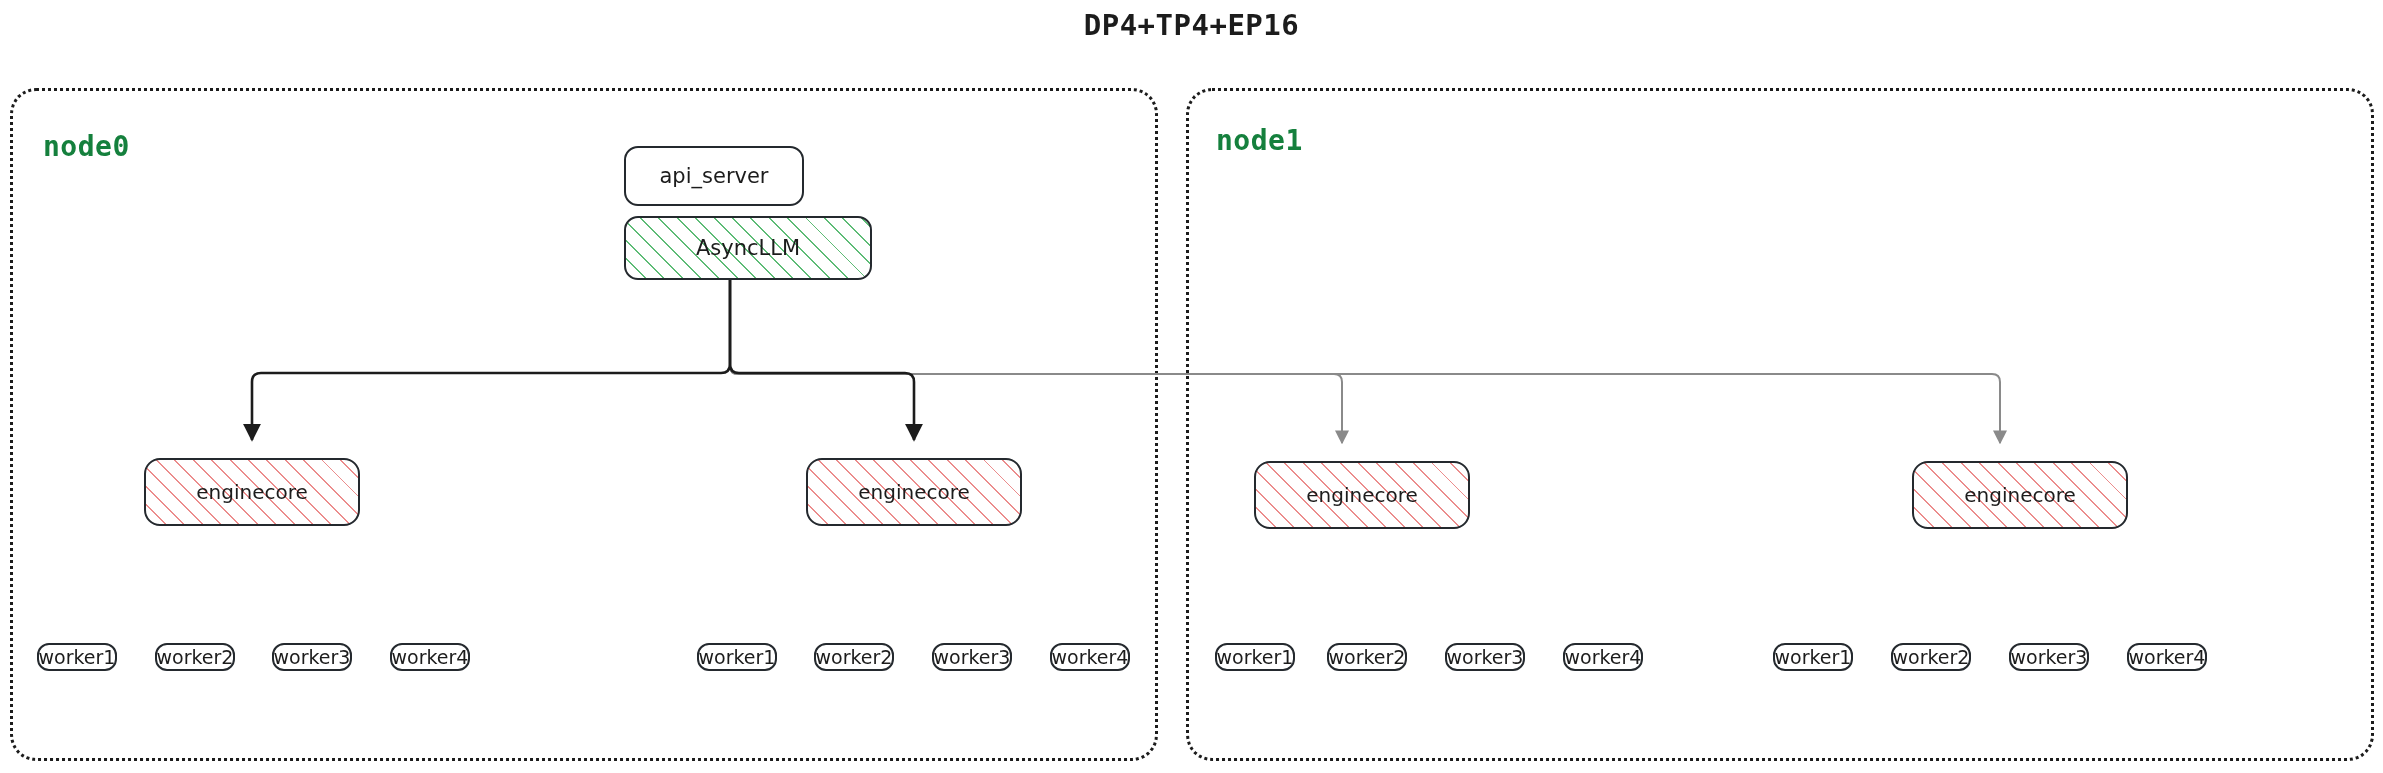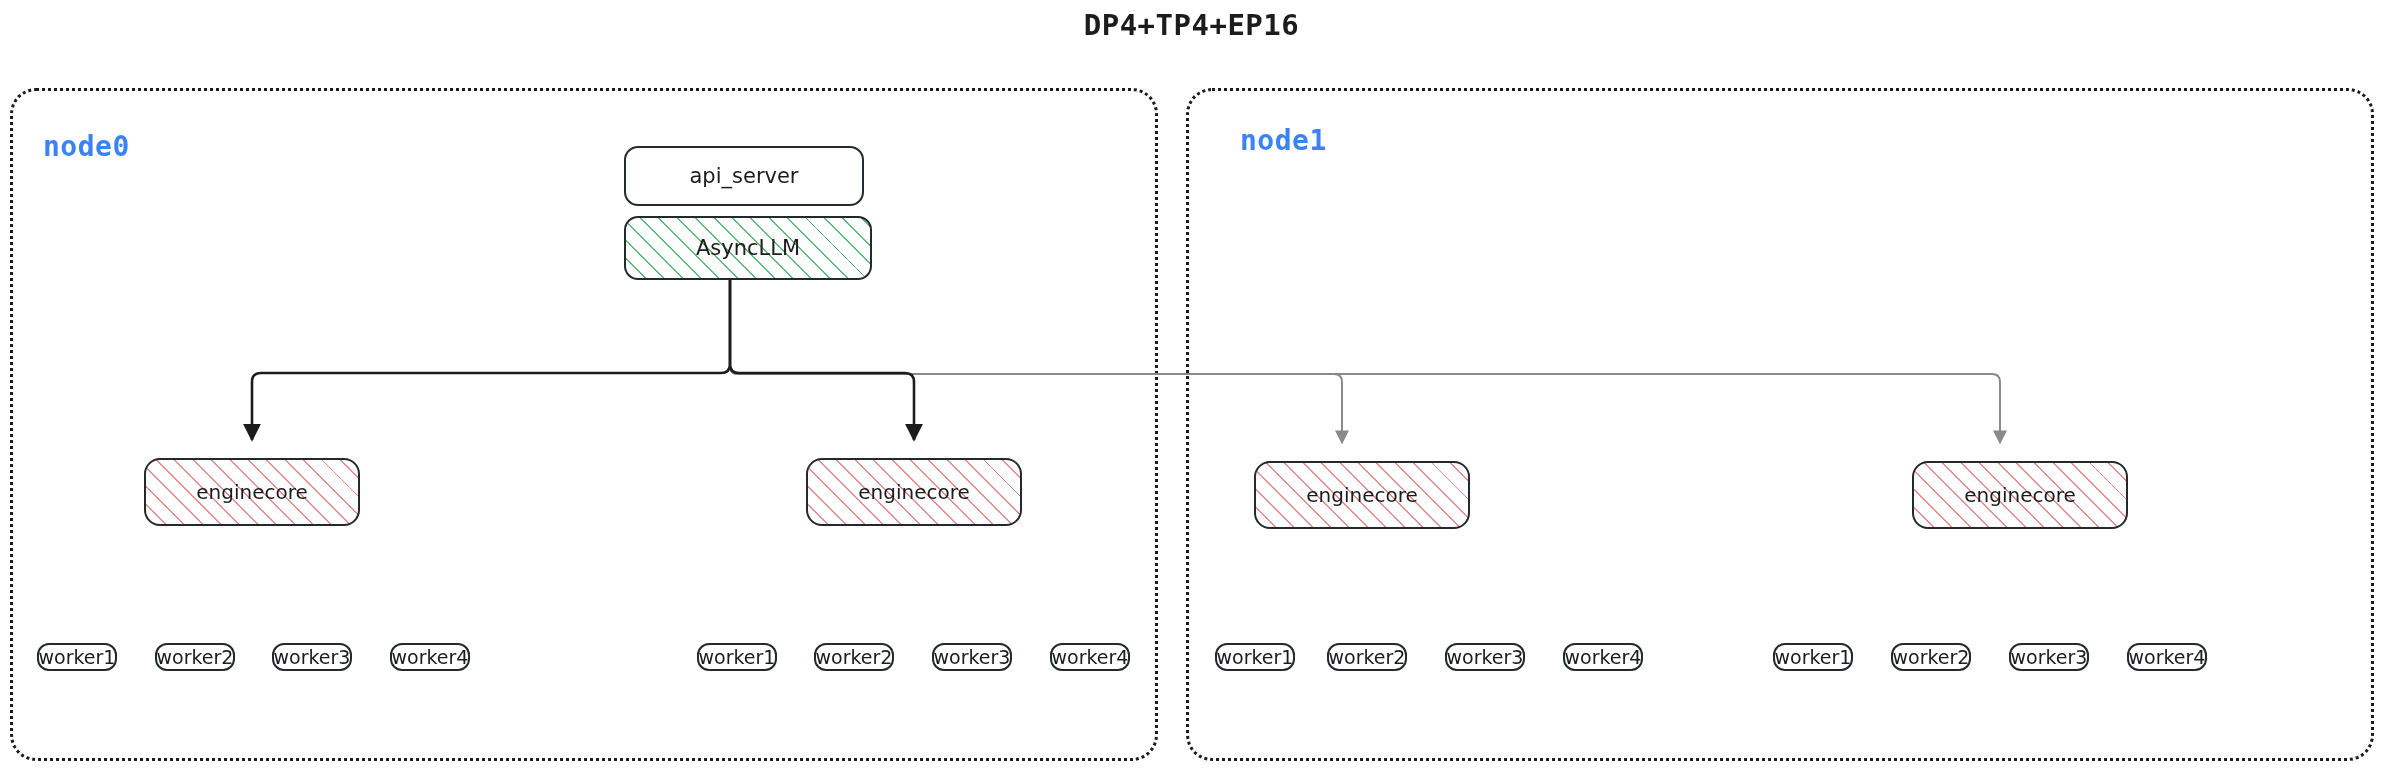--- a/index.html
+++ b/index.html
@@ -39,21 +39,21 @@
     border: 3px dotted #1c1c1c;
     border-radius: 26px;
     box-sizing: border-box;
     background: transparent;
   }
   .node-label {
     position: absolute;
     font-family: "DejaVu Sans Mono", monospace;
     font-size: 28px;
     font-weight: 600;
-    color: #3b82f6;
+    color: #15803d;
     letter-spacing: 0.5px;
     white-space: pre;
   }
 
   
   .gnode {
     position: absolute;
     box-sizing: border-box;
     border: 2.2px solid #24292e;
     border-radius: 12px;
@@ -116,38 +116,38 @@
 </head>
 <body>
 
 <div id="canvas">
 
   <div id="diagram-title">DP4+TP4+EP16</div>
 
   <div class="node-box" style="left:10px; top:88px; width:1148px; height:673px;"></div>
   <div class="node-label" style="left:43px; top:130px;">node0</div>
 
-  <div class="gnode api-server" style="left:624px; top:146px; width:240px; height:60px;">api_server</div>
+  <div class="gnode api-server" style="left:624px; top:146px; width:180px; height:60px;">api_server</div>
   <div class="gnode asyncllm" style="left:624px; top:216px; width:248px; height:64px;">AsyncLLM</div>
 
   <div class="gnode enginecore" style="left:144px; top:458px; width:216px; height:68px;">enginecore</div>
   <div class="gnode enginecore" style="left:806px; top:458px; width:216px; height:68px;">enginecore</div>
 
   <div class="gnode worker" style="left:37px; top:643px; width:80px;">worker1</div>
   <div class="gnode worker" style="left:155px; top:643px; width:80px;">worker2</div>
   <div class="gnode worker" style="left:272px; top:643px; width:80px;">worker3</div>
   <div class="gnode worker" style="left:390px; top:643px; width:80px;">worker4</div>
 
   <div class="gnode worker" style="left:697px; top:643px; width:80px;">worker1</div>
   <div class="gnode worker" style="left:814px; top:643px; width:80px;">worker2</div>
   <div class="gnode worker" style="left:932px; top:643px; width:80px;">worker3</div>
   <div class="gnode worker" style="left:1050px; top:643px; width:80px;">worker4</div>
 
   <div class="node-box" style="left:1186px; top:88px; width:1188px; height:673px;"></div>
-  <div class="node-label" style="left:1216px; top:124px;margin-left:24px;">node1</div>
+  <div class="node-label" style="left:1216px; top:124px;">node1</div>
 
   <div class="gnode enginecore" style="left:1254px; top:461px; width:216px; height:68px;">enginecore</div>
   <div class="gnode enginecore" style="left:1912px; top:461px; width:216px; height:68px;">enginecore</div>
 
   <div class="gnode worker" style="left:1215px; top:643px; width:80px;">worker1</div>
   <div class="gnode worker" style="left:1327px; top:643px; width:80px;">worker2</div>
   <div class="gnode worker" style="left:1445px; top:643px; width:80px;">worker3</div>
   <div class="gnode worker" style="left:1563px; top:643px; width:80px;">worker4</div>
 
   <div class="gnode worker" style="left:1773px; top:643px; width:80px;">worker1</div>

